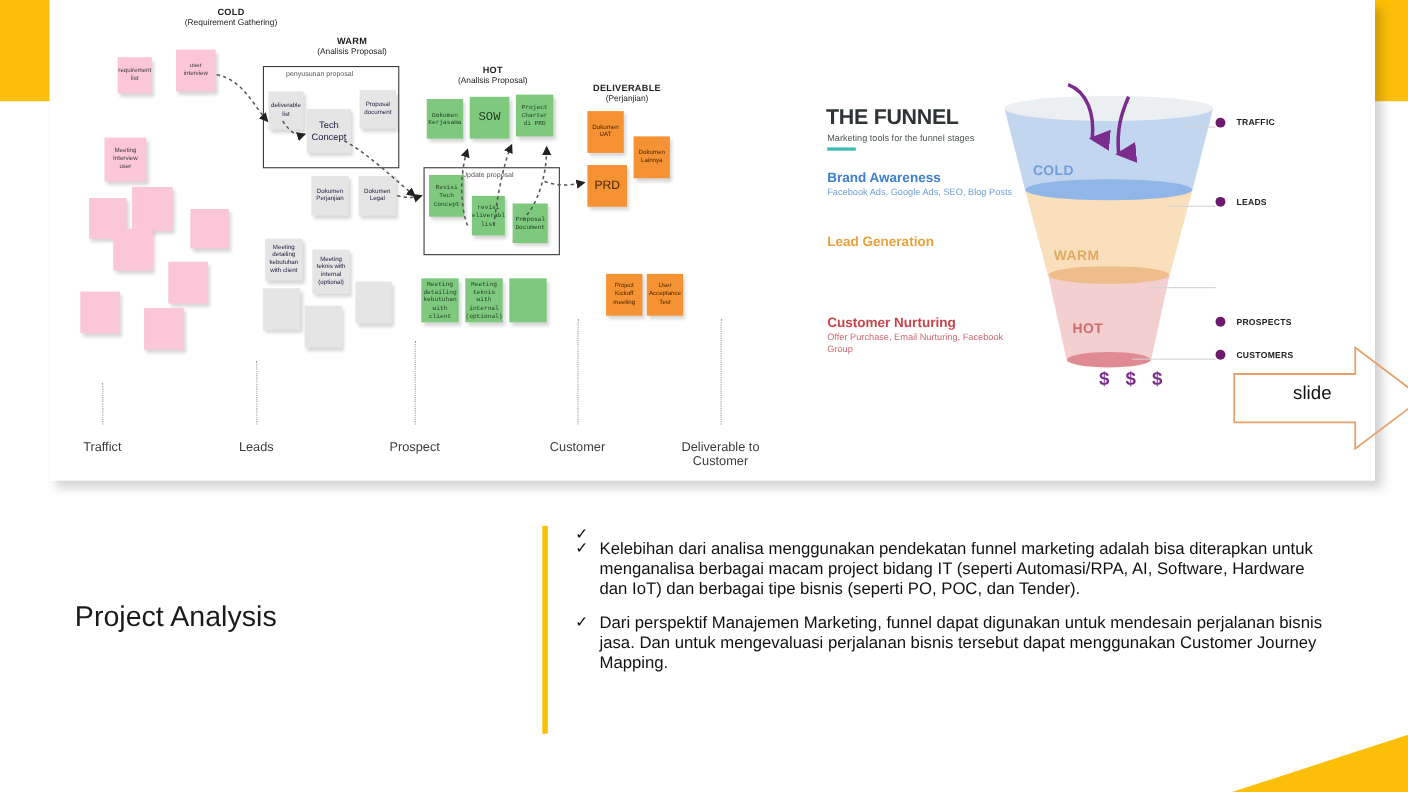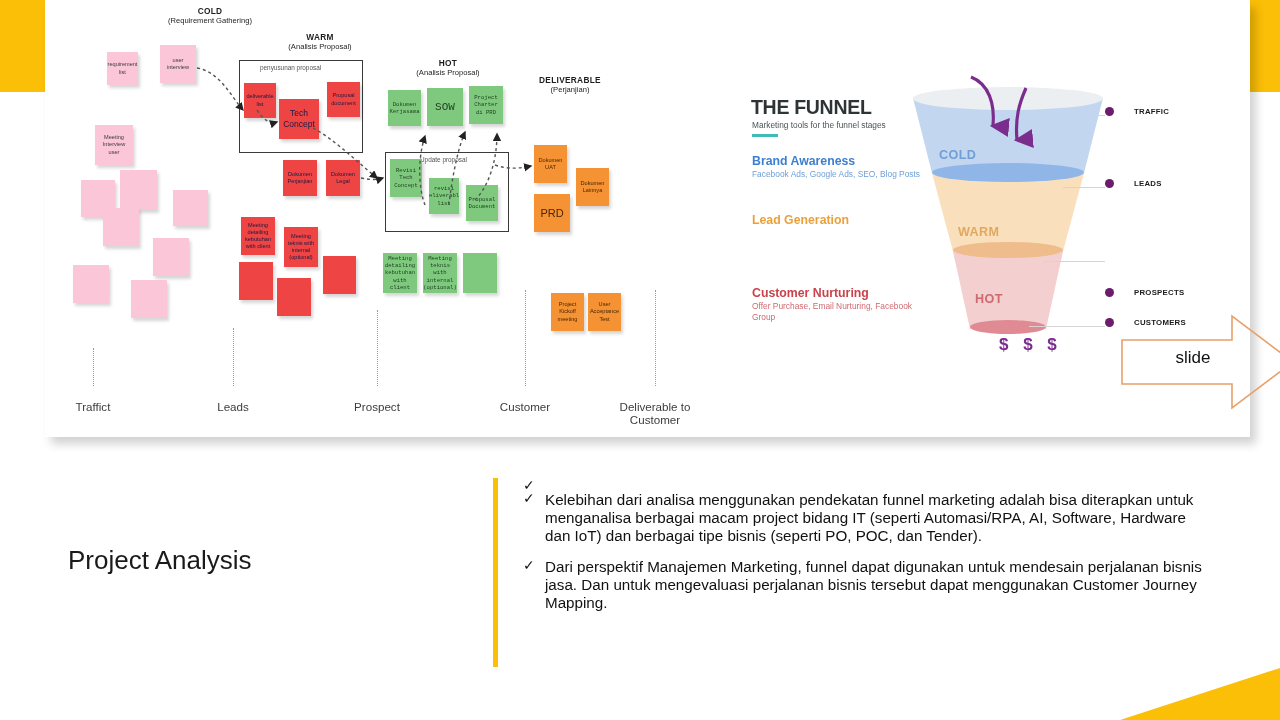--- a/index.html
+++ b/index.html
@@ -18,23 +18,23 @@
         box-shadow:6px 7px 9px rgba(0,0,0,.18);}
   .card-inner{position:absolute;inset:0;overflow:hidden;}
 
   
   .board{position:absolute;left:0;top:0;width:660px;height:437px;}
   .note{position:absolute;box-sizing:border-box;
         box-shadow:2px 3px 3px rgba(0,0,0,.16);
         display:flex;align-items:center;justify-content:center;text-align:center;
         font-size:5.6px;line-height:1.28;color:#3b3b3b;padding:2px;overflow:hidden;}
   .note.pink{background:#FAC6D8;}
-  .note.blue{background:#ef4444;color:#1b1b42;text-align:center;}
+  .note.blue{background:#e5e5e5;color:#1b1b42;text-align:center;}
   .note.green{background:#7FC97F;color:#1e3d1e;font-family:Liberation Mono, monospace;}
-  .note.orange{background:#F59234;color:#4a2603;margin-top:44px;}
+  .note.orange{background:#F59234;color:#4a2603;}
   .note.big{font-size:11px;}
   .note.mid{font-size:8.5px;}
 
   .stage-head{position:absolute;text-align:center;color:#1d1d1d;}
   .stage-head .t{font-size:8.3px;font-weight:bold;letter-spacing:.3px;}
   .stage-head .s{font-size:7.6px;}
 
   .frame{position:absolute;border:1.4px solid #3a3a3a;box-sizing:border-box;}
   .frame-cap{position:absolute;font-size:6.4px;color:#555;white-space:nowrap;}
 
@@ -55,21 +55,21 @@
   .fn-b3 .fn-h{color:#c8434b;} .fn-b3 .fn-p{color:#cf6a70;}
 
   .cone{position:absolute;}
   .cone-seg{position:absolute;left:0;right:0;}
   .ellipse{position:absolute;border-radius:50%;}
 
   .fn-stage{position:absolute;font-size:12.6px;font-weight:bold;letter-spacing:.4px;}
   .dollars{position:absolute;color:#7b2d8e;font-size:17px;font-weight:bold;
            letter-spacing:5px;}
 
-  .legend-item{position:absolute;display:flex;align-items:center;gap:20px;}
+  .legend-item{position:absolute;display:flex;align-items:center;gap:10px;}
   .legend-dot{width:9px;height:9px;border-radius:50%;background:#6d1b6d;flex:0 0 auto;}
   .legend-txt{font-size:7.8px;font-weight:bold;color:#1c1c1c;letter-spacing:.25px;}
   .leader{position:absolute;height:1px;background:#d6d2d6;}
 
   
   .slide-arrow{position:absolute;left:1120px;top:312px;width:175px;height:100px;}
   .slide-arrow svg{position:absolute;inset:0;}
   .slide-arrow .lbl{position:absolute;left:38px;top:36px;width:70px;text-align:center;
                     font-size:17px;color:#111;}
 

